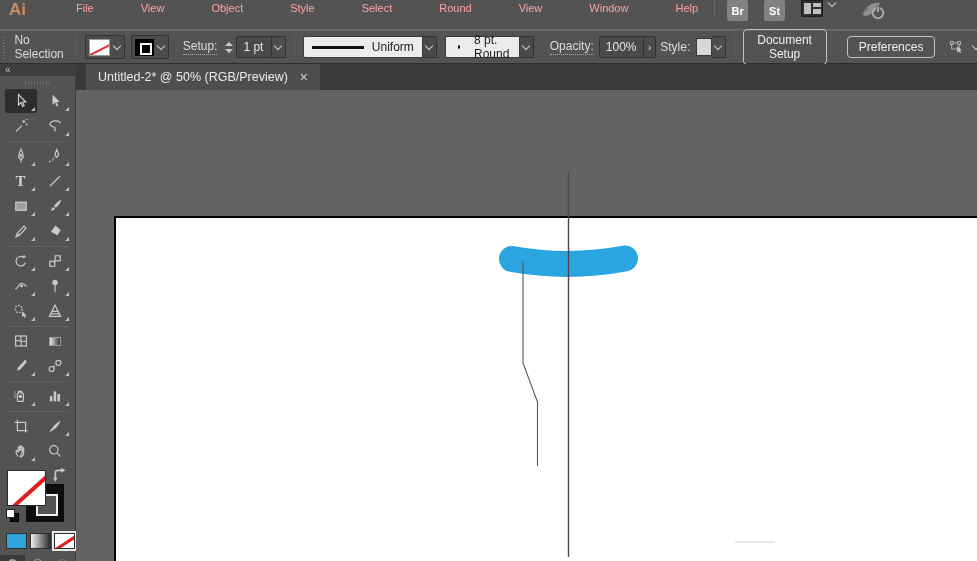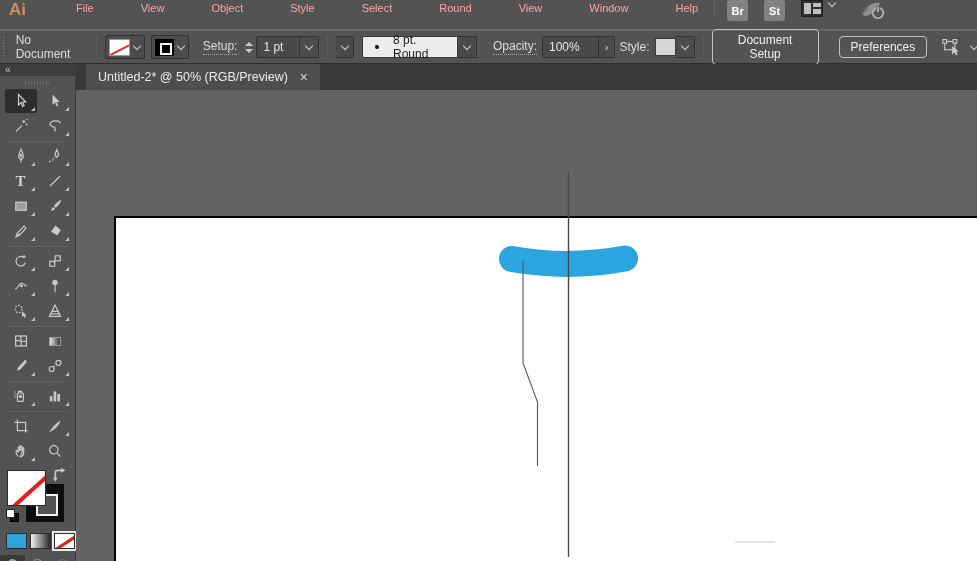--- a/index.html
+++ b/index.html
@@ -154,21 +154,21 @@
     <path d="M4 14 C9 5 15 2 22 3 C20 10 14 15 7 16 Z" fill="#8f8f8f"></path>
     <path d="M4 14 L10 8" stroke="#6a6a6a" stroke-width="1.2" fill="none"></path>
     <circle cx="20" cy="13" r="5.2" fill="none" stroke="#a8a8a8" stroke-width="2"></circle>
     <line x1="20" y1="6.5" x2="20" y2="12" stroke="#535353" stroke-width="3.4"></line>
     <line x1="20" y1="7" x2="20" y2="12" stroke="#a8a8a8" stroke-width="2"></line>
   </svg>
 </div>
 
 <div class="controlbar">
   <div class="grip-v"></div>
-  <span class="cb-label" style="margin-left:8px">No Document</span>
+  <span class="cb-label" style="margin-left:8px">No Selection</span>
   <div class="cb-sep" style="margin-left:12px"></div>
 
   <div class="swatch-btn">
     <span class="fill-none"></span>
     <span class="chev"></span>
   </div>
   <div class="swatch-btn" style="margin-left:6px">
     <span class="stroke-sq"></span>
     <span class="chev"></span>
   </div>
@@ -178,20 +178,24 @@
       <b class="step-up"></b>
       <b class="step-dn"></b>
     </span>
   <span class="field" style="width:46px">1 pt</span>
   <span class="dd-btn">
       <span class="chev"></span>
     </span>
 
   <div class="cb-sep"></div>
 
+  <div class="lt-dd">
+    <span class="uniform-line"></span>
+    <span>Uniform</span>
+  </div>
   <span class="dd-btn" style="background:#4a4a4a">
       <span class="chev"></span>
     </span>
 
   <div class="lt-dd" style="margin-left:8px">
     <span class="brush-dot"></span>
     <span>8 pt. Round</span>
   </div>
   <span class="dd-btn" style="background:#4a4a4a">
       <span class="chev"></span>

